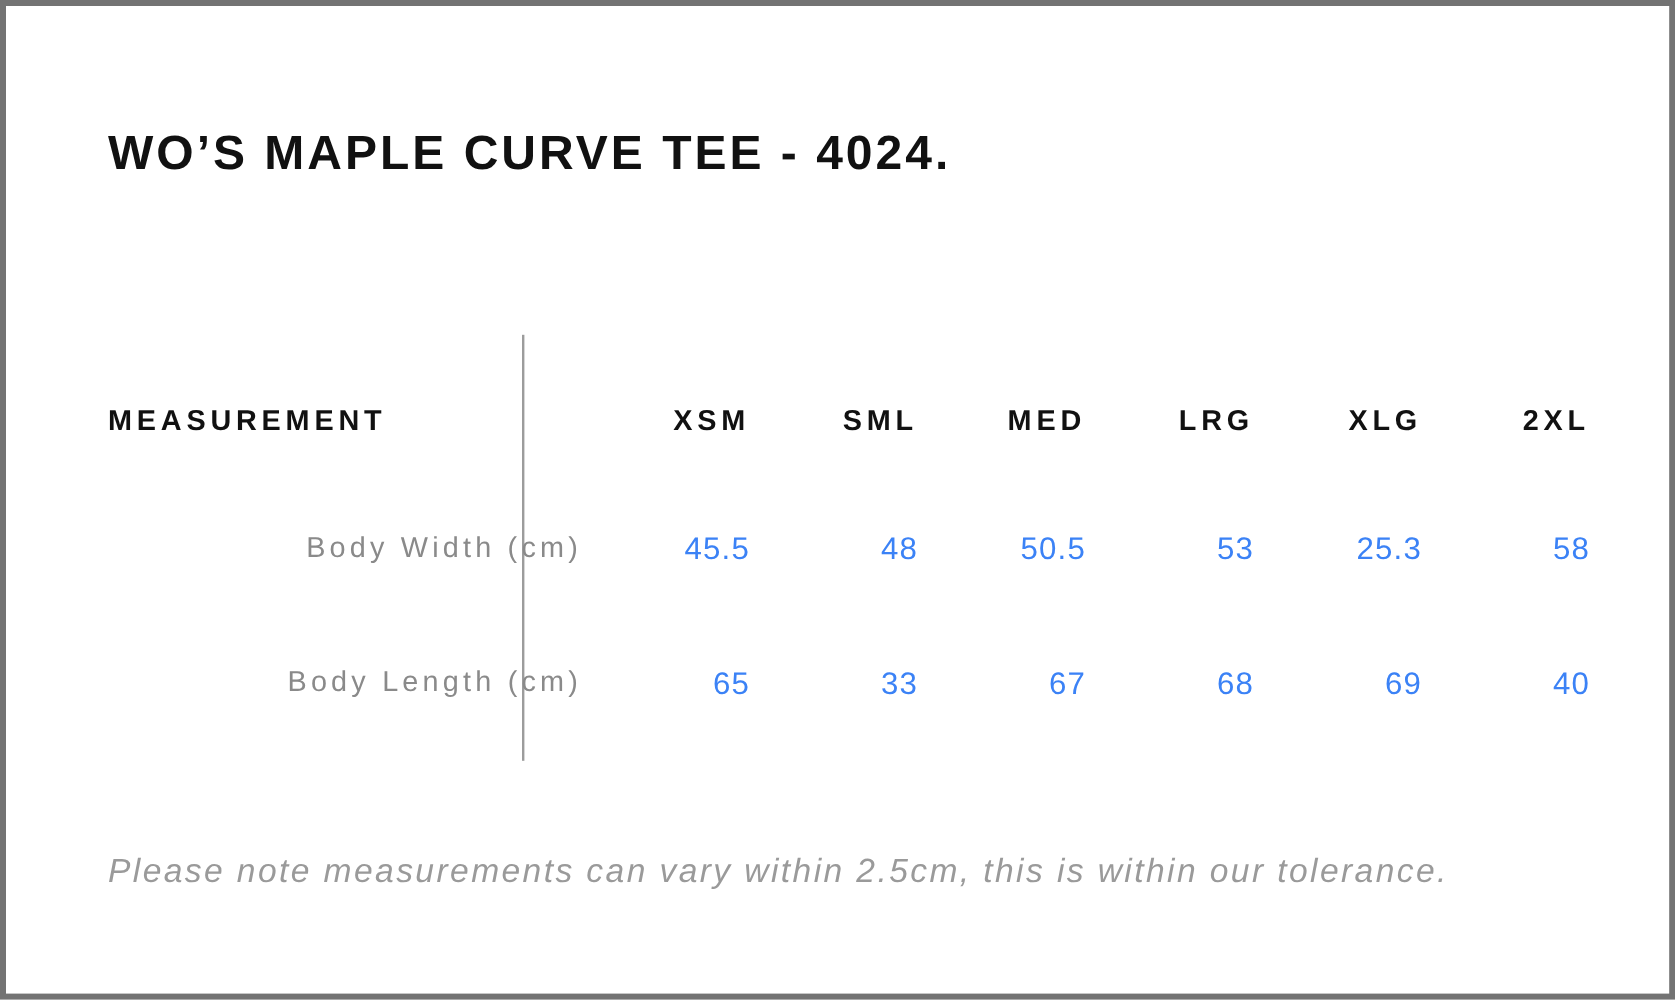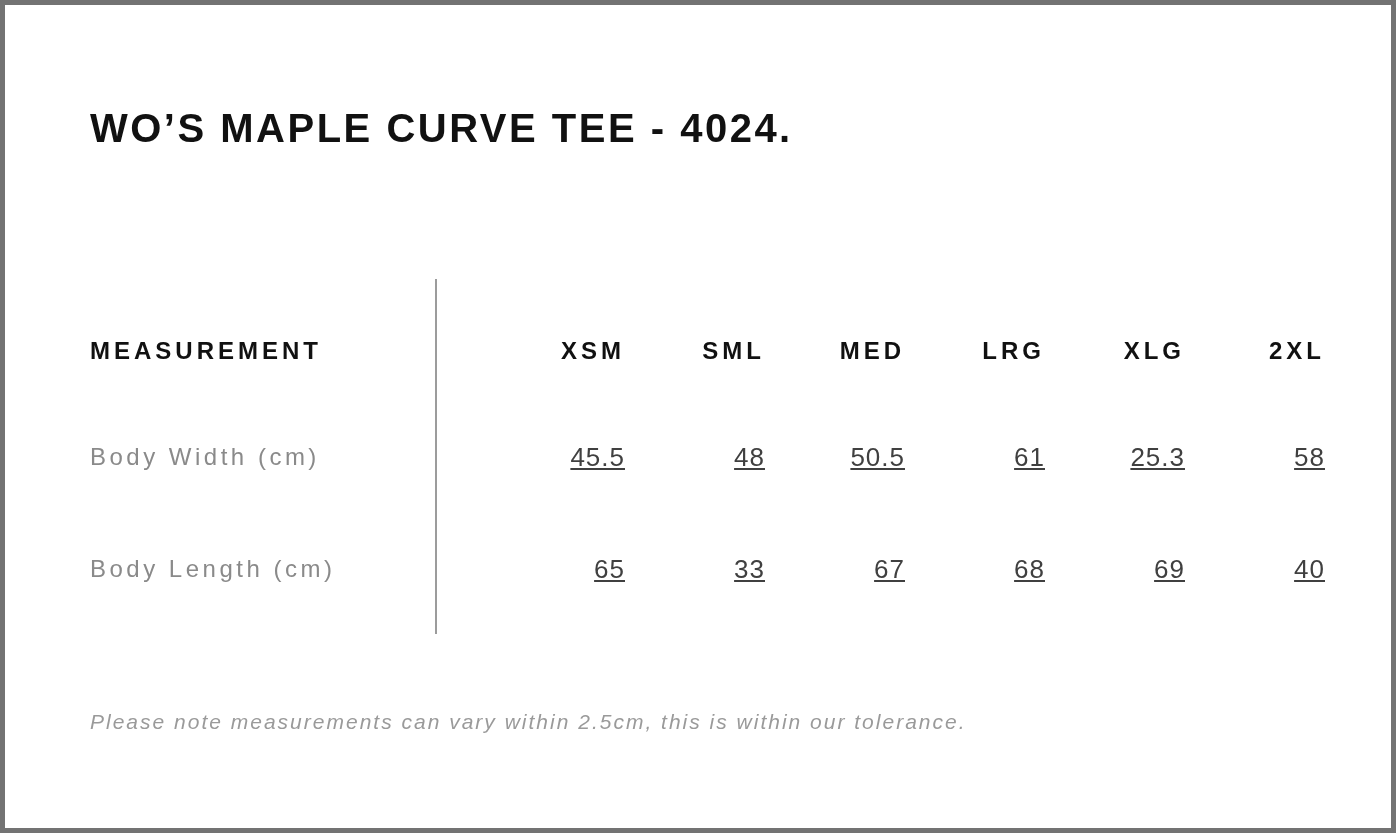--- a/index.html
+++ b/index.html
@@ -55,43 +55,43 @@
     font-size: 24px;
     font-weight: bold;
     letter-spacing: 4px;
     color: #111111;
   }
   .row-label {
     font-size: 24px;
     font-weight: normal;
     letter-spacing: 3.5px;
     color: #8a8a8a;
+    text-align: right;
   }
   .val-cell {
     width: 140px;
     flex: 0 0 140px;
     text-align: right;
   }
   .col-head {
     font-size: 24px;
     font-weight: bold;
     letter-spacing: 4px;
     color: #111111;
   }
   .cell-value {
     font-size: 26px;
     letter-spacing: 1px;
-    color: #404040;
-    text-decoration: underline;
+    color: #3b82f6;
   }
   .footnote {
     position: absolute;
     left: 85px;           
     top: 705px;           
-    font-size: 21px;
+    font-size: 28px;
     font-style: italic;
     letter-spacing: 2px;
     color: #9a9a9a;
     white-space: nowrap;
   }
 </style>
 </head>
 <body>
 
 <div class="frame">
@@ -108,21 +108,21 @@
     <div class="val-cell col-head">LRG</div>
     <div class="val-cell col-head">XLG</div>
     <div class="val-cell col-head">2XL</div>
   </div>
 
   <div class="chart-row row-width">
     <div class="label-cell row-label">Body Width (cm)</div>
     <div class="val-cell cell-value">45.5</div>
     <div class="val-cell cell-value">48</div>
     <div class="val-cell cell-value">50.5</div>
-    <div class="val-cell cell-value">61</div>
+    <div class="val-cell cell-value">53</div>
     <div class="val-cell cell-value">25.3</div>
     <div class="val-cell cell-value">58</div>
   </div>
 
   <div class="chart-row row-length">
     <div class="label-cell row-label">Body Length (cm)</div>
     <div class="val-cell cell-value">65</div>
     <div class="val-cell cell-value">33</div>
     <div class="val-cell cell-value">67</div>
     <div class="val-cell cell-value">68</div>

